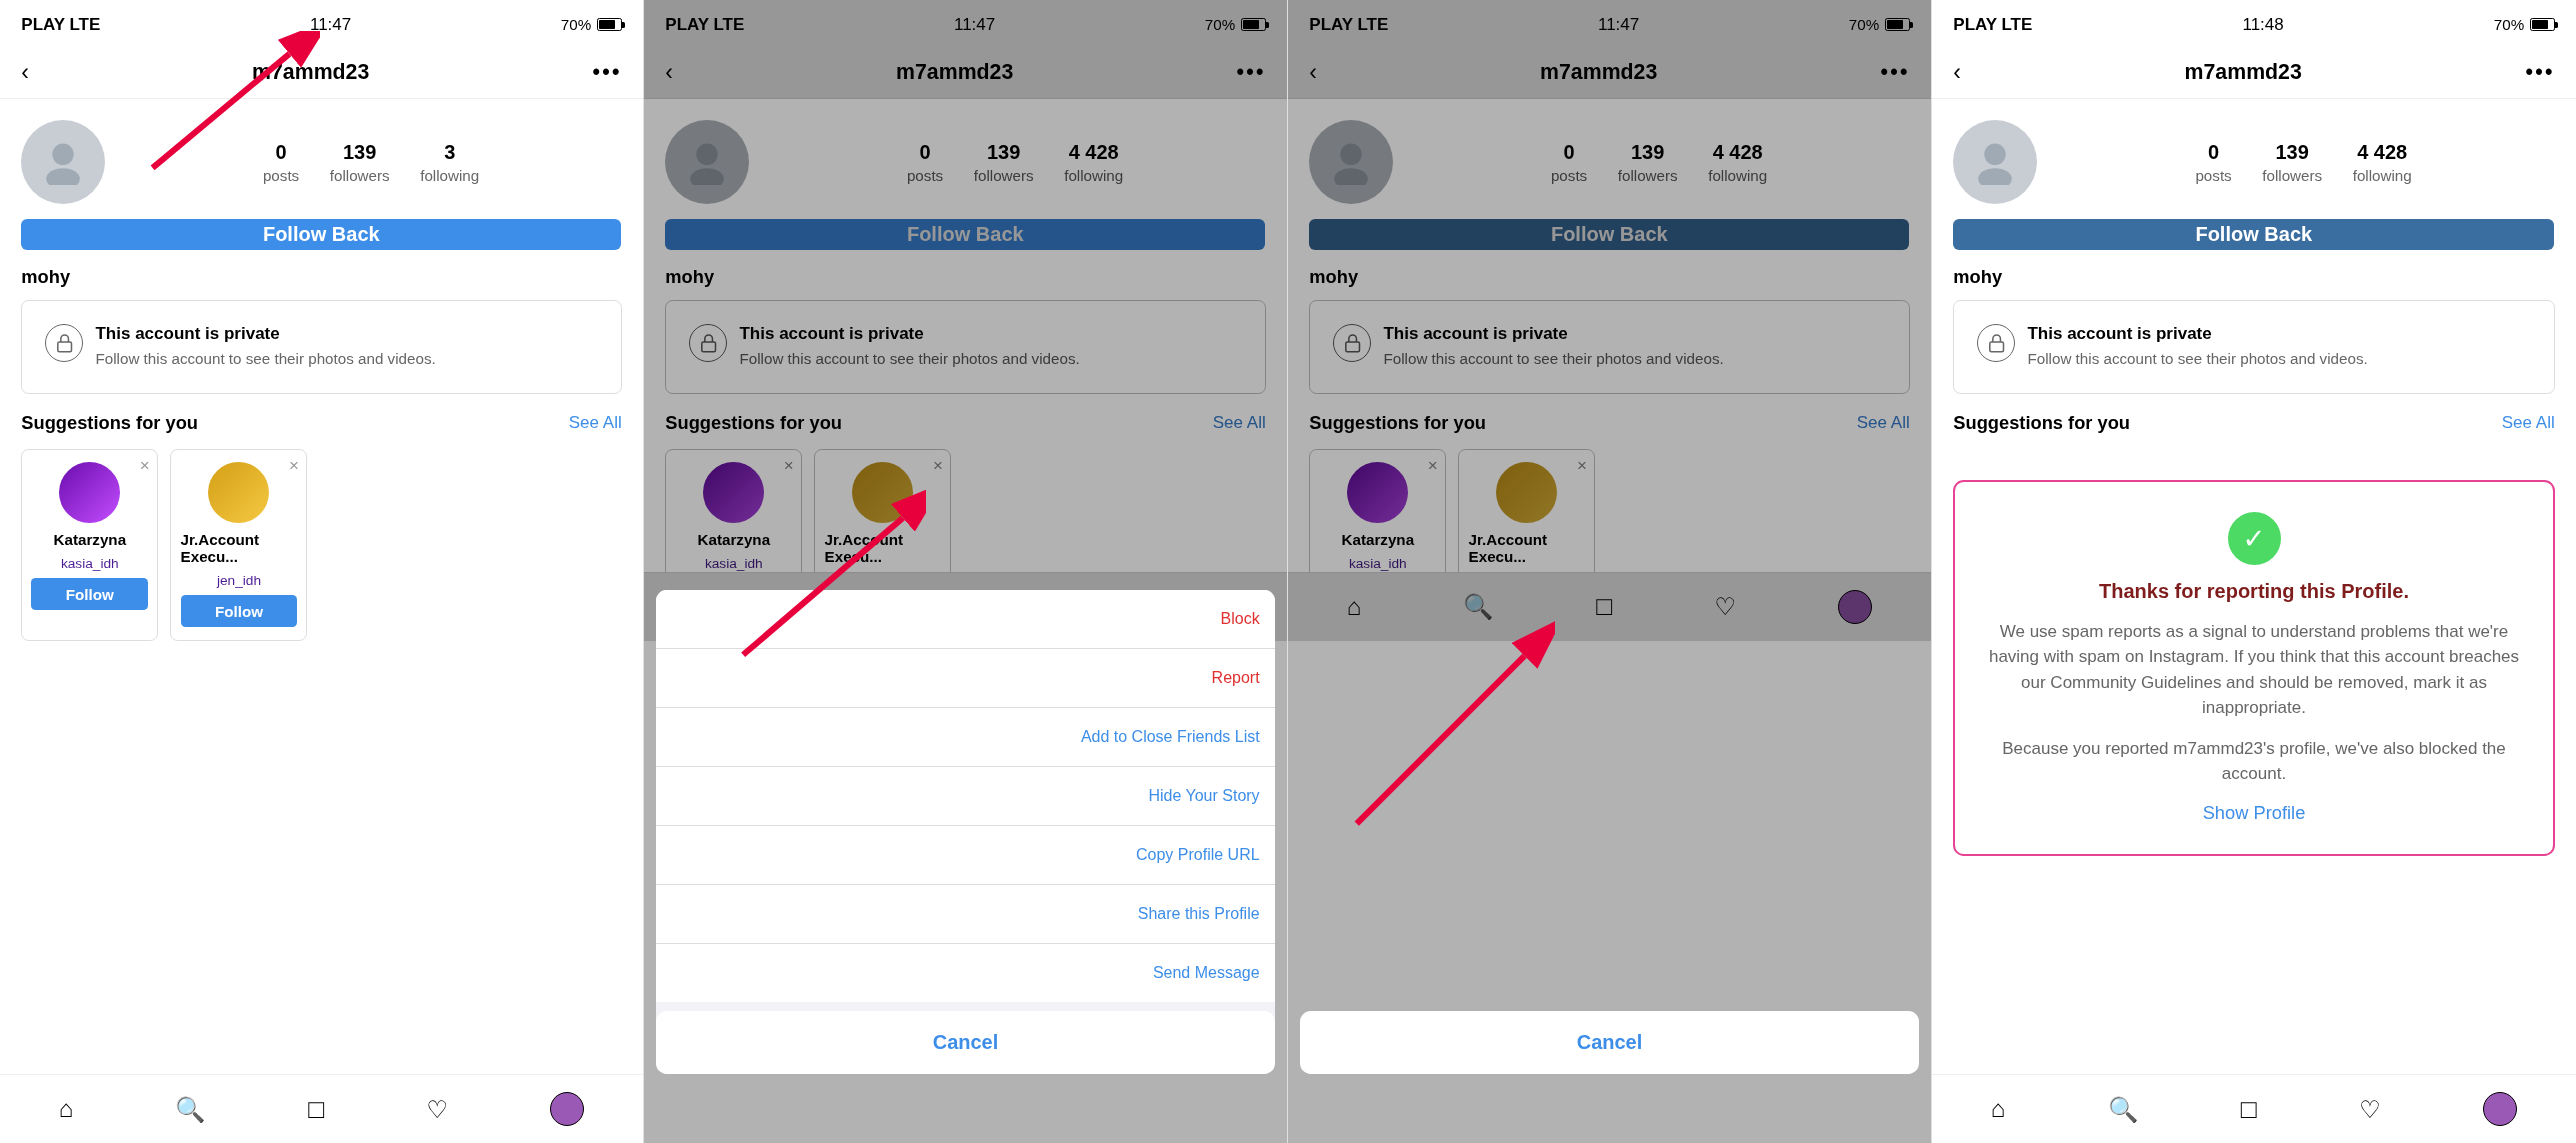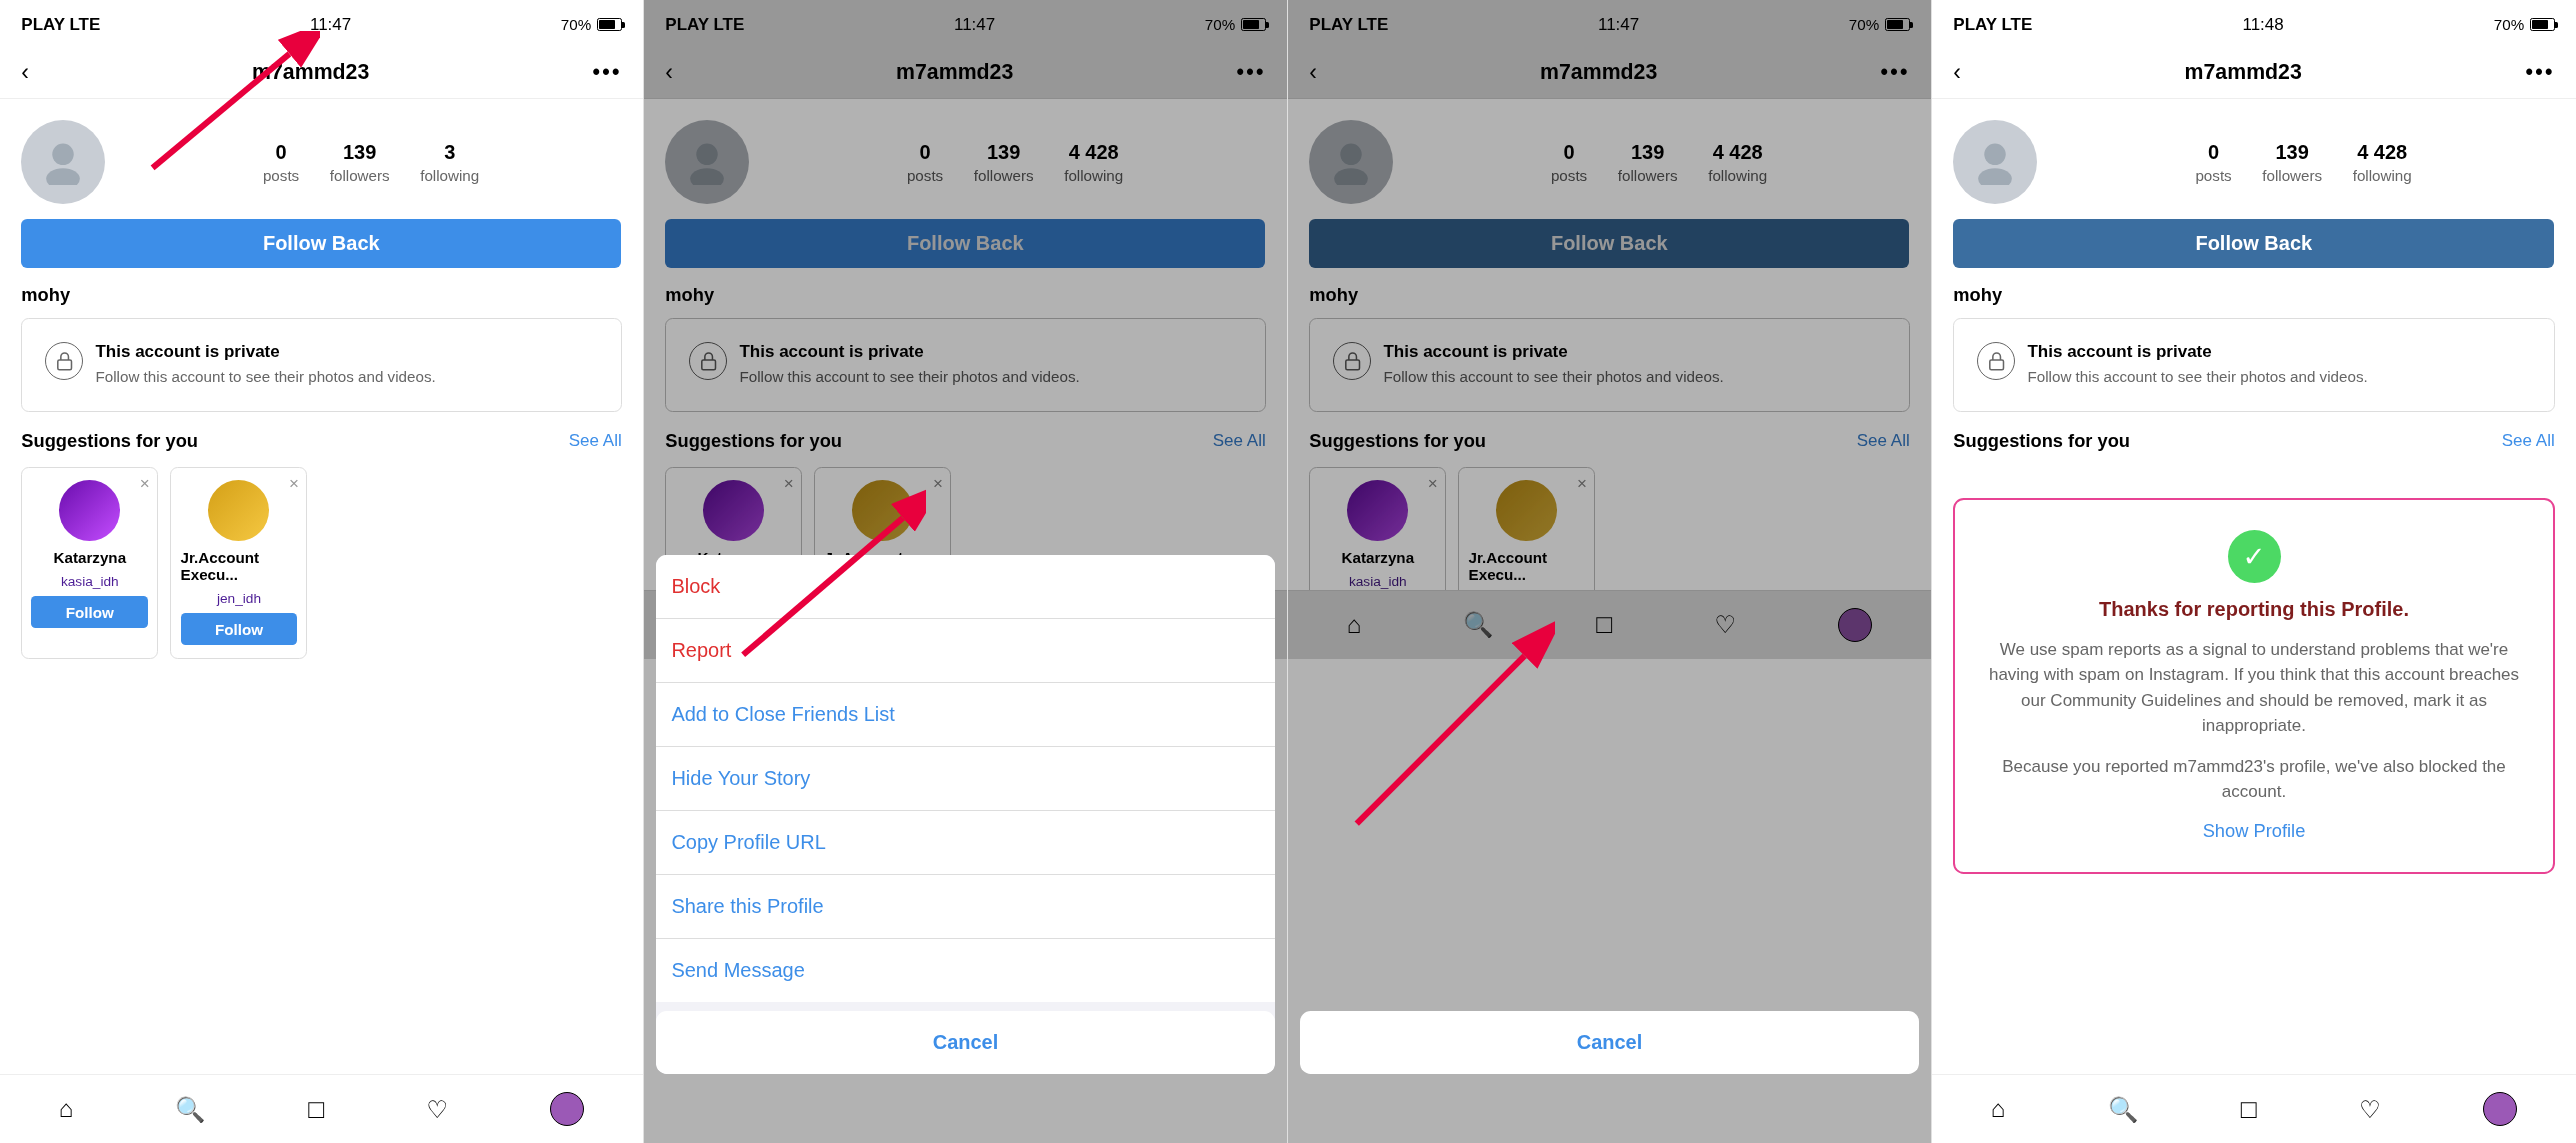--- a/index.html
+++ b/index.html
@@ -138,21 +138,21 @@
       color: #666;
     }
 
     
     .follow-back-btn {
       margin: 0 21.3px 15.2px;
       background: #3d8ee8;
       color: #fff;
       border: none;
       border-radius: 6.1px;
-      padding: 13px;
+      padding: 4px;
       width: calc(100% - 43px);
       font-size: 20px;
       font-weight: 600;
       text-align: center;
     }
 
     
     .username-text {
       padding: 0 21.3px 12.2px;
       font-size: 18.3px;
@@ -292,23 +292,23 @@
       bottom: 69px;
       left: 12.2px;
       right: 12.2px;
       background: #f2f2f7;
       border-radius: 10.7px;
       z-index: 20;
       overflow: hidden;
     }
     .action-item {
       padding: 20px 15.2px;
-      text-align: left;
+      text-align: right;
       border-bottom: 0.8px solid #ddd;
-      font-size: 20px;
+      font-size: 16px;
       background: #fff;
     }
     .action-item.red { color: #e03030; }
     .action-item.blue { color: #3d8ee8; }
     .action-cancel {
       margin-top: 9.1px;
       border-radius: 10.7px;
       background: #fff;
       padding: 20px 15.2px;
       text-align: center;

